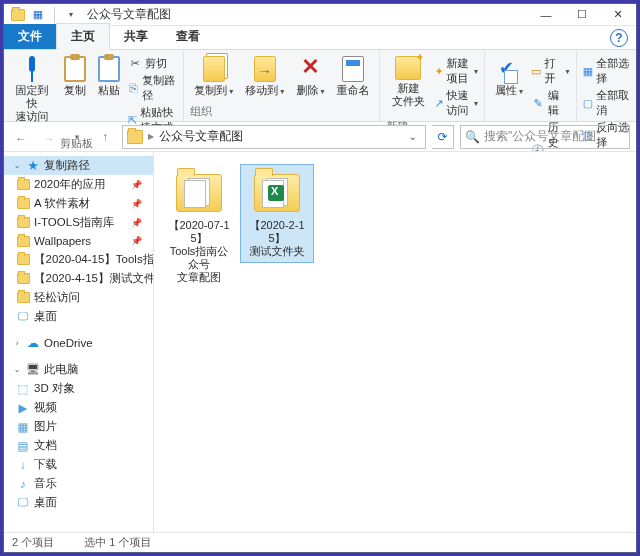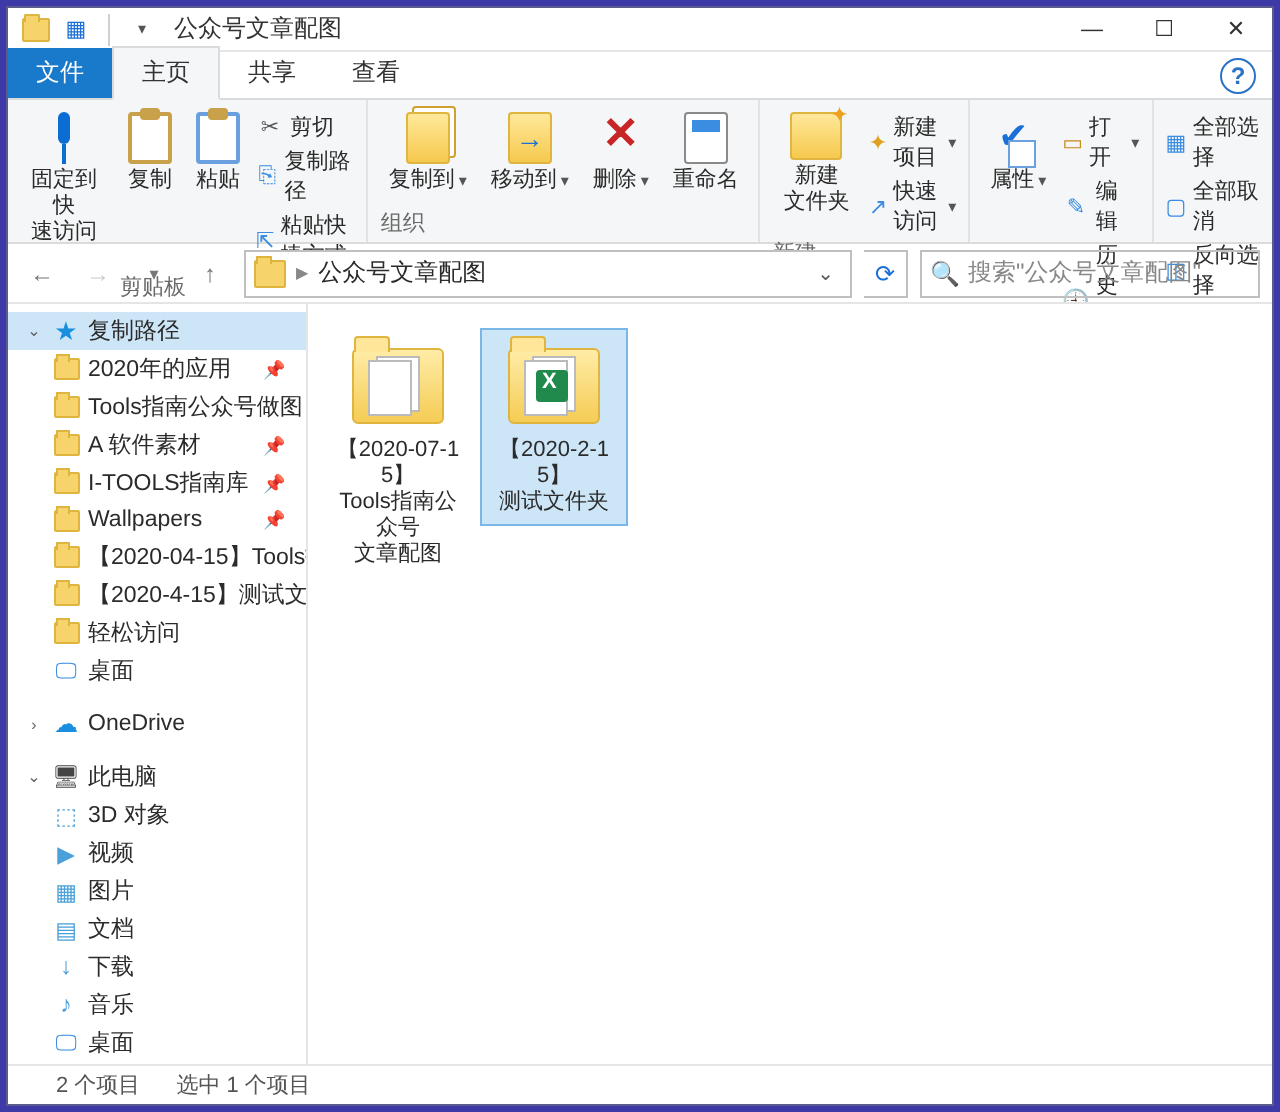--- a/index.html
+++ b/index.html
@@ -50,21 +50,21 @@
   .tb-title { padding-left:4px; font-size:12px; color:#333;}
   .tb-ctrls { position:absolute; right:0; top:0; height:100%; display:flex;}
   .tb-btn { width:36px; height:100%; display:flex; align-items:center; justify-content:center; font-size:11px; color:#333;}
 
   
   .tabrow {
     height:24px; background:#fff; display:flex; align-items:flex-end;
     border-bottom:1px solid var(--ribbon-border);
     position:relative;
   }
-  .tab { padding:4px 14px 4px; font-size:12px; color:#333; }
+  .tab { padding:4px 14px 4px; font-size:12px; color:#333;font-weight:bold; }
   .tab.file { background:var(--tab-blue); color:#fff; font-size:12px; }
   .tab.active { background:var(--ribbon-bg); border:1px solid var(--ribbon-border); border-bottom:1px solid var(--ribbon-bg); margin-bottom:-1px;}
   .tab-help { position:absolute; right:8px; top:3px; width:18px; height:18px; border:1px solid #2a72c8; border-radius:50%; color:#2a72c8; display:flex;align-items:center;justify-content:center;font-size:12px;font-weight:bold;}
 
   
   .ribbon {
     height:72px; background:var(--ribbon-bg); border-bottom:1px solid var(--ribbon-border);
     display:flex;
   }
   .rgroup { display:flex; flex-direction:column; border-right:1px solid #e2e3e4; padding:2px 6px 0;}
@@ -111,21 +111,21 @@
   .searchbox{width:170px;height:24px;border:1px solid #c0c0c0;display:flex;align-items:center;padding:0 4px;color:#888;}
   .searchbox .sic-s{margin-right:4px;font-size:12px;}
 
   
   .split{flex:1;display:flex;overflow:hidden;}
   .sidebar{width:150px;background:#fff;border-right:1px solid #e5e5e5;overflow:auto;padding:4px 0;}
   .content{flex:1;background:#fff;overflow:auto;padding:12px 8px;display:flex;align-items:flex-start;gap:4px;}
 
   .sb-item{display:flex;align-items:center;gap:4px;padding:2px 4px 2px 8px;font-size:11.5px;white-space:nowrap;overflow:hidden;text-overflow:ellipsis;}
   .sb-item.selected{background:var(--sel-bg);}
-  .sb-item.indent{padding-left:22px;}
+  .sb-item.indent{padding-left:12px;}
   .sb-spacer{height:8px;}
   .exp{width:10px;font-size:8px;color:#666;display:inline-block;text-align:center;}
   .sb-ic{width:14px;height:14px;display:inline-flex;align-items:center;justify-content:center;flex:0 0 14px;}
   .sb-folder{width:13px;height:11px;background:var(--folder-yellow);border:1px solid var(--folder-yellow-d);border-radius:1px;position:relative;}
   .sb-folder::before{content:"";position:absolute;left:0;top:-3px;width:5px;height:3px;background:var(--folder-yellow);border:1px solid var(--folder-yellow-d);border-bottom:none;}
   .sb-star{color:#1a8fe0;font-size:13px;}
   .sb-cloud{color:#1a8fe0;font-size:12px;}
   .sb-pc{color:#444;font-size:11px;}
   .sb-desk{color:#3a8de0;font-size:11px;}
   .pin{margin-left:auto;color:#777;font-size:9px;padding-right:6px;}
@@ -135,21 +135,21 @@
   .fitem.selected{background:var(--sel-bg);border:1px solid var(--sel-border);}
   .fthumb{width:56px;height:48px;display:flex;align-items:center;justify-content:center;position:relative;}
   .big-folder{width:46px;height:38px;background:linear-gradient(#ffeca6,#f5cc55);border:1px solid var(--folder-yellow-d);border-radius:3px;position:relative;}
   .big-folder::before{content:"";position:absolute;left:0;top:-7px;width:16px;height:7px;background:#ffe699;border:1px solid var(--folder-yellow-d);border-bottom:none;border-radius:2px 2px 0 0;}
   .big-folder.thumb::after{content:"";position:absolute;left:7px;top:5px;width:20px;height:26px;background:#fff;border:1px solid #bbb;box-shadow:4px -2px 0 -1px #fff,4px -2px 0 #bbb;}
   .big-folder.thumb2 .xl{position:absolute;left:13px;top:10px;width:16px;height:16px;background:#1f8a4c;border-radius:2px;z-index:2;}
   .big-folder.thumb2 .xl::after{content:"X";position:absolute;left:3px;top:0;color:#fff;font-size:11px;font-weight:bold;}
   .flabel{font-size:11px;line-height:13px;text-align:center;word-break:break-all;}
 
   
-  .status{height:20px;border-top:1px solid #e5e5e5;display:flex;align-items:center;gap:18px;padding:0 24px;font-size:11px;color:#555;text-align:center;}
+  .status{height:20px;border-top:1px solid #e5e5e5;display:flex;align-items:center;gap:30px;padding:0 8px;font-size:11px;color:#555;text-align:center;}
 </style>
 </head>
 <body>
 
 <div class="window">
 
   <div class="titlebar">
     <div class="tb-left">
       <span class="tb-ic">
           <span class="tb-folder"></span>
@@ -334,26 +334,20 @@
           <span class="sb-ic">
             <span class="sb-folder"></span>
           </span>
           <span>2020年的应用</span>
           <span class="pin">📌</span>
         </div>
       <div class="sb-item indent">
           <span class="sb-ic">
             <span class="sb-folder"></span>
           </span>
-          <span>Tools指南公众号做图</span>
-        </div>
-      <div class="sb-item indent">
-          <span class="sb-ic">
-            <span class="sb-folder"></span>
-          </span>
           <span>A 软件素材</span>
           <span class="pin">📌</span>
         </div>
       <div class="sb-item indent">
           <span class="sb-ic">
             <span class="sb-folder"></span>
           </span>
           <span>I-TOOLS指南库</span>
           <span class="pin">📌</span>
         </div>

